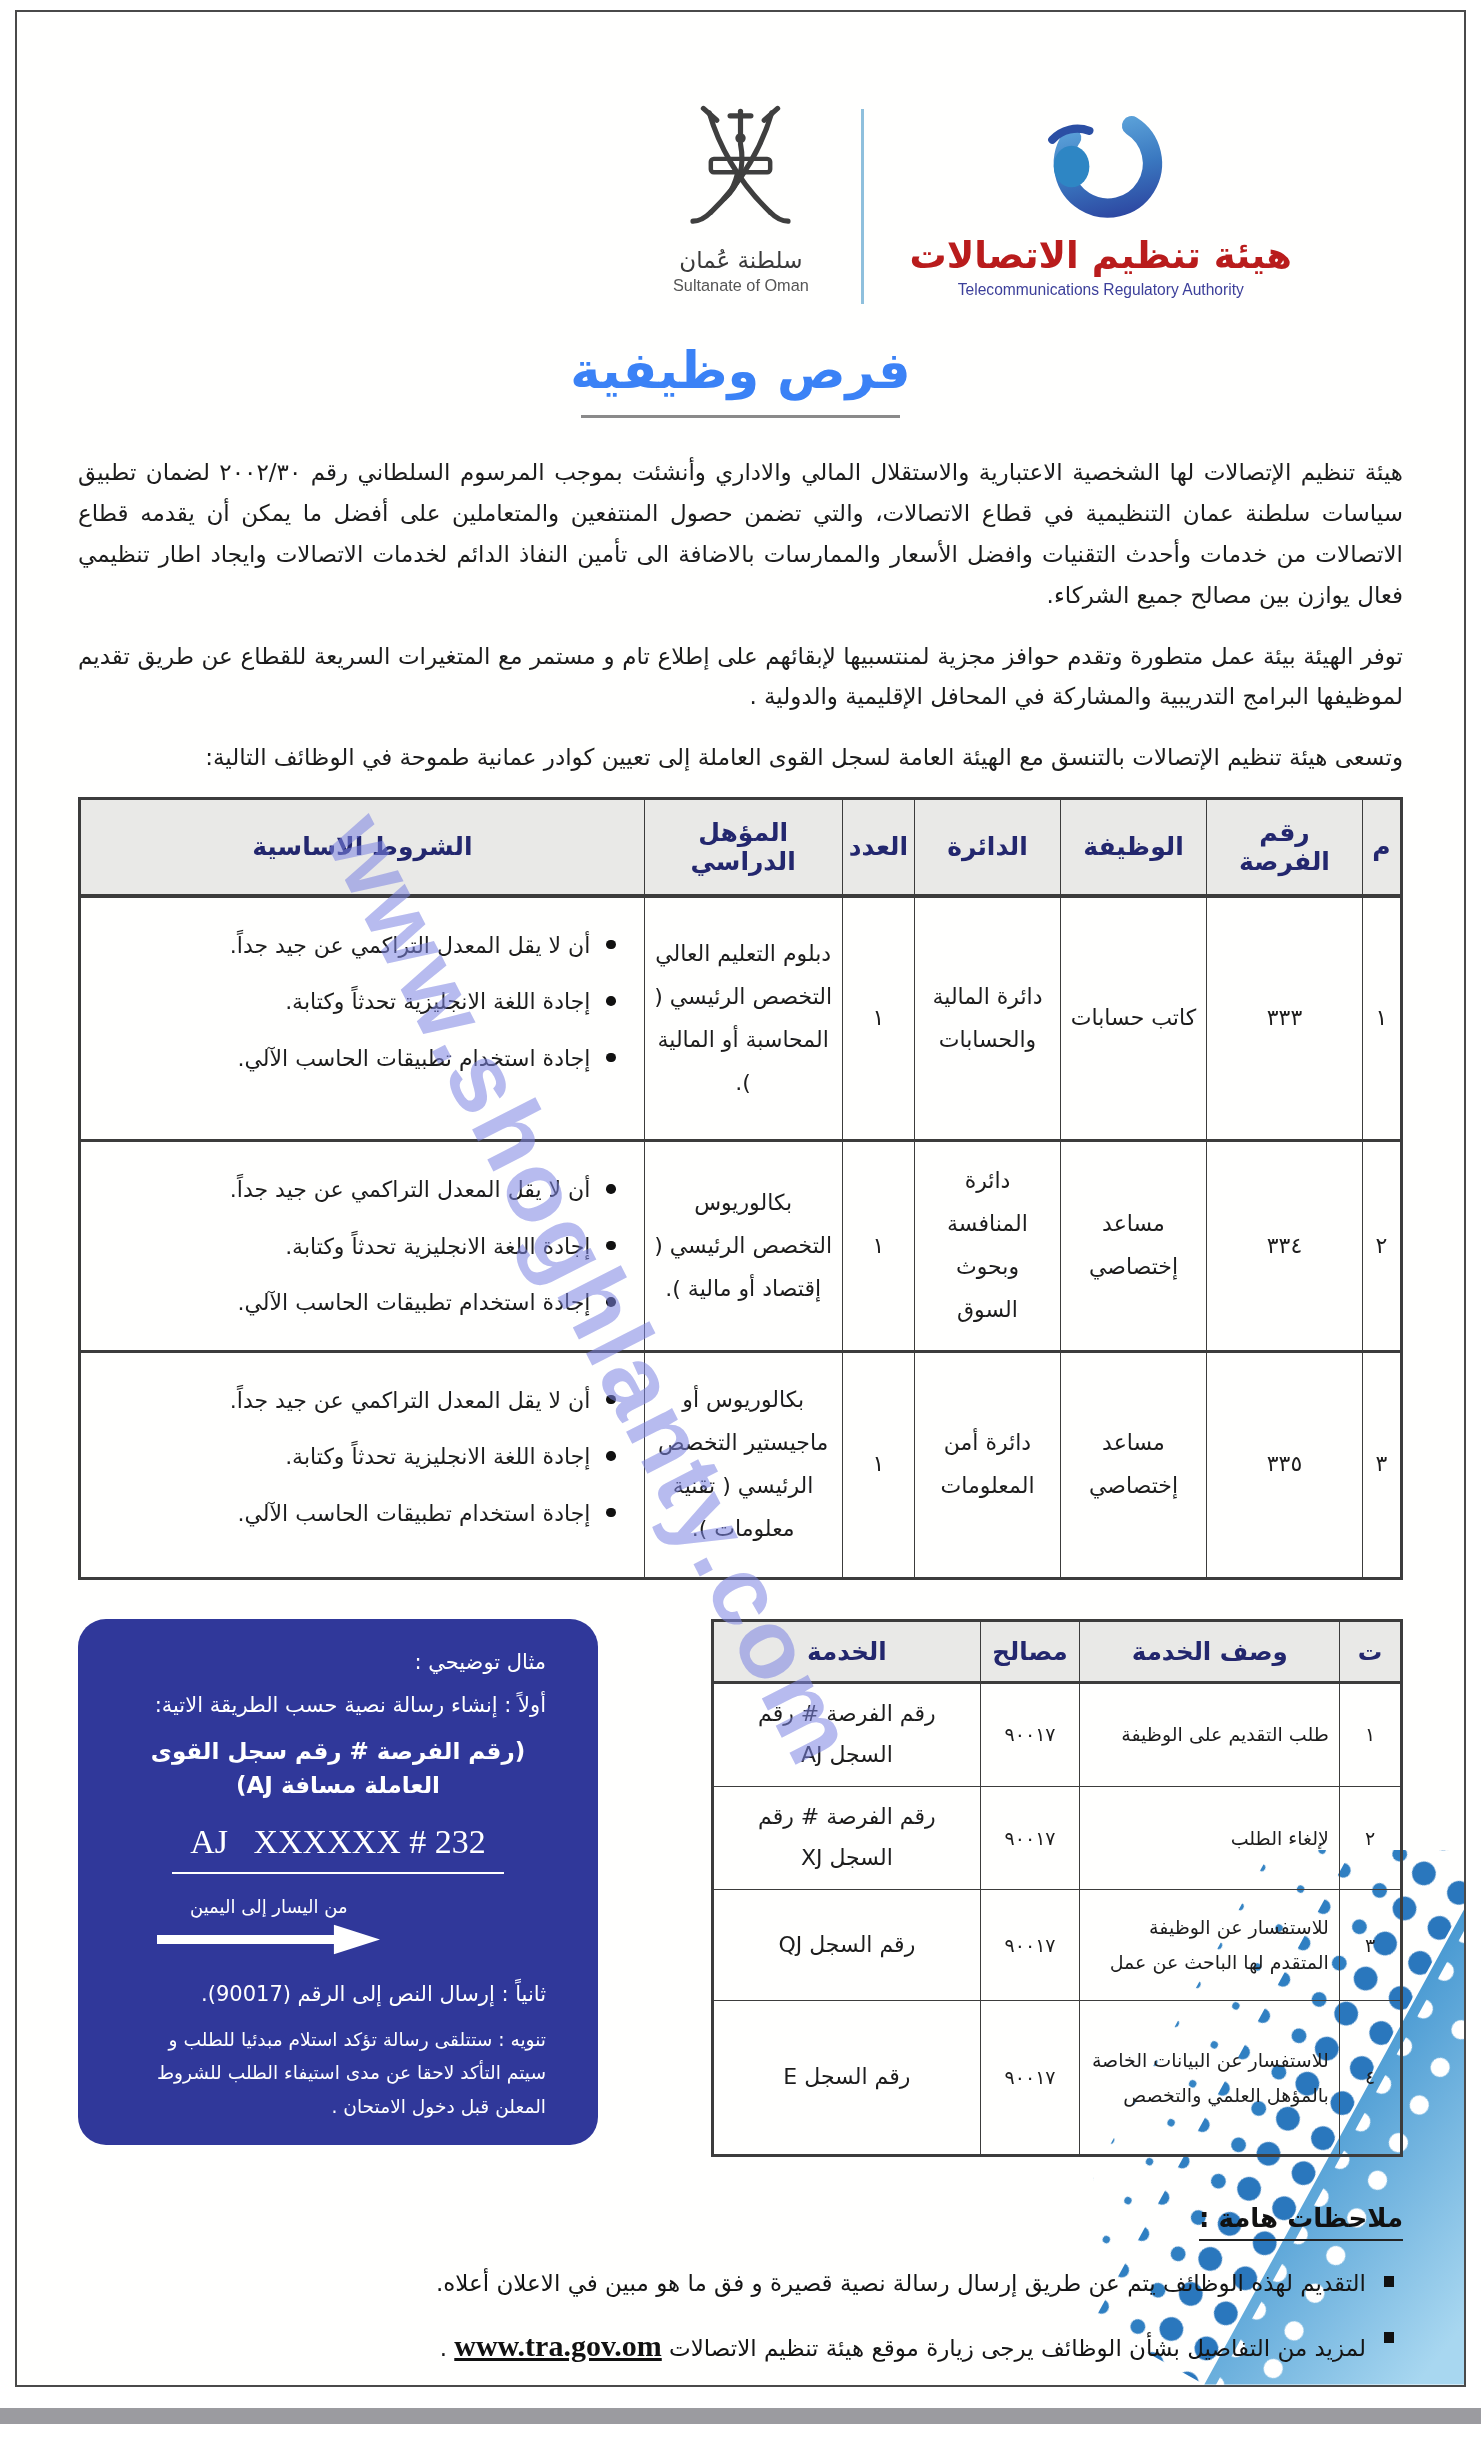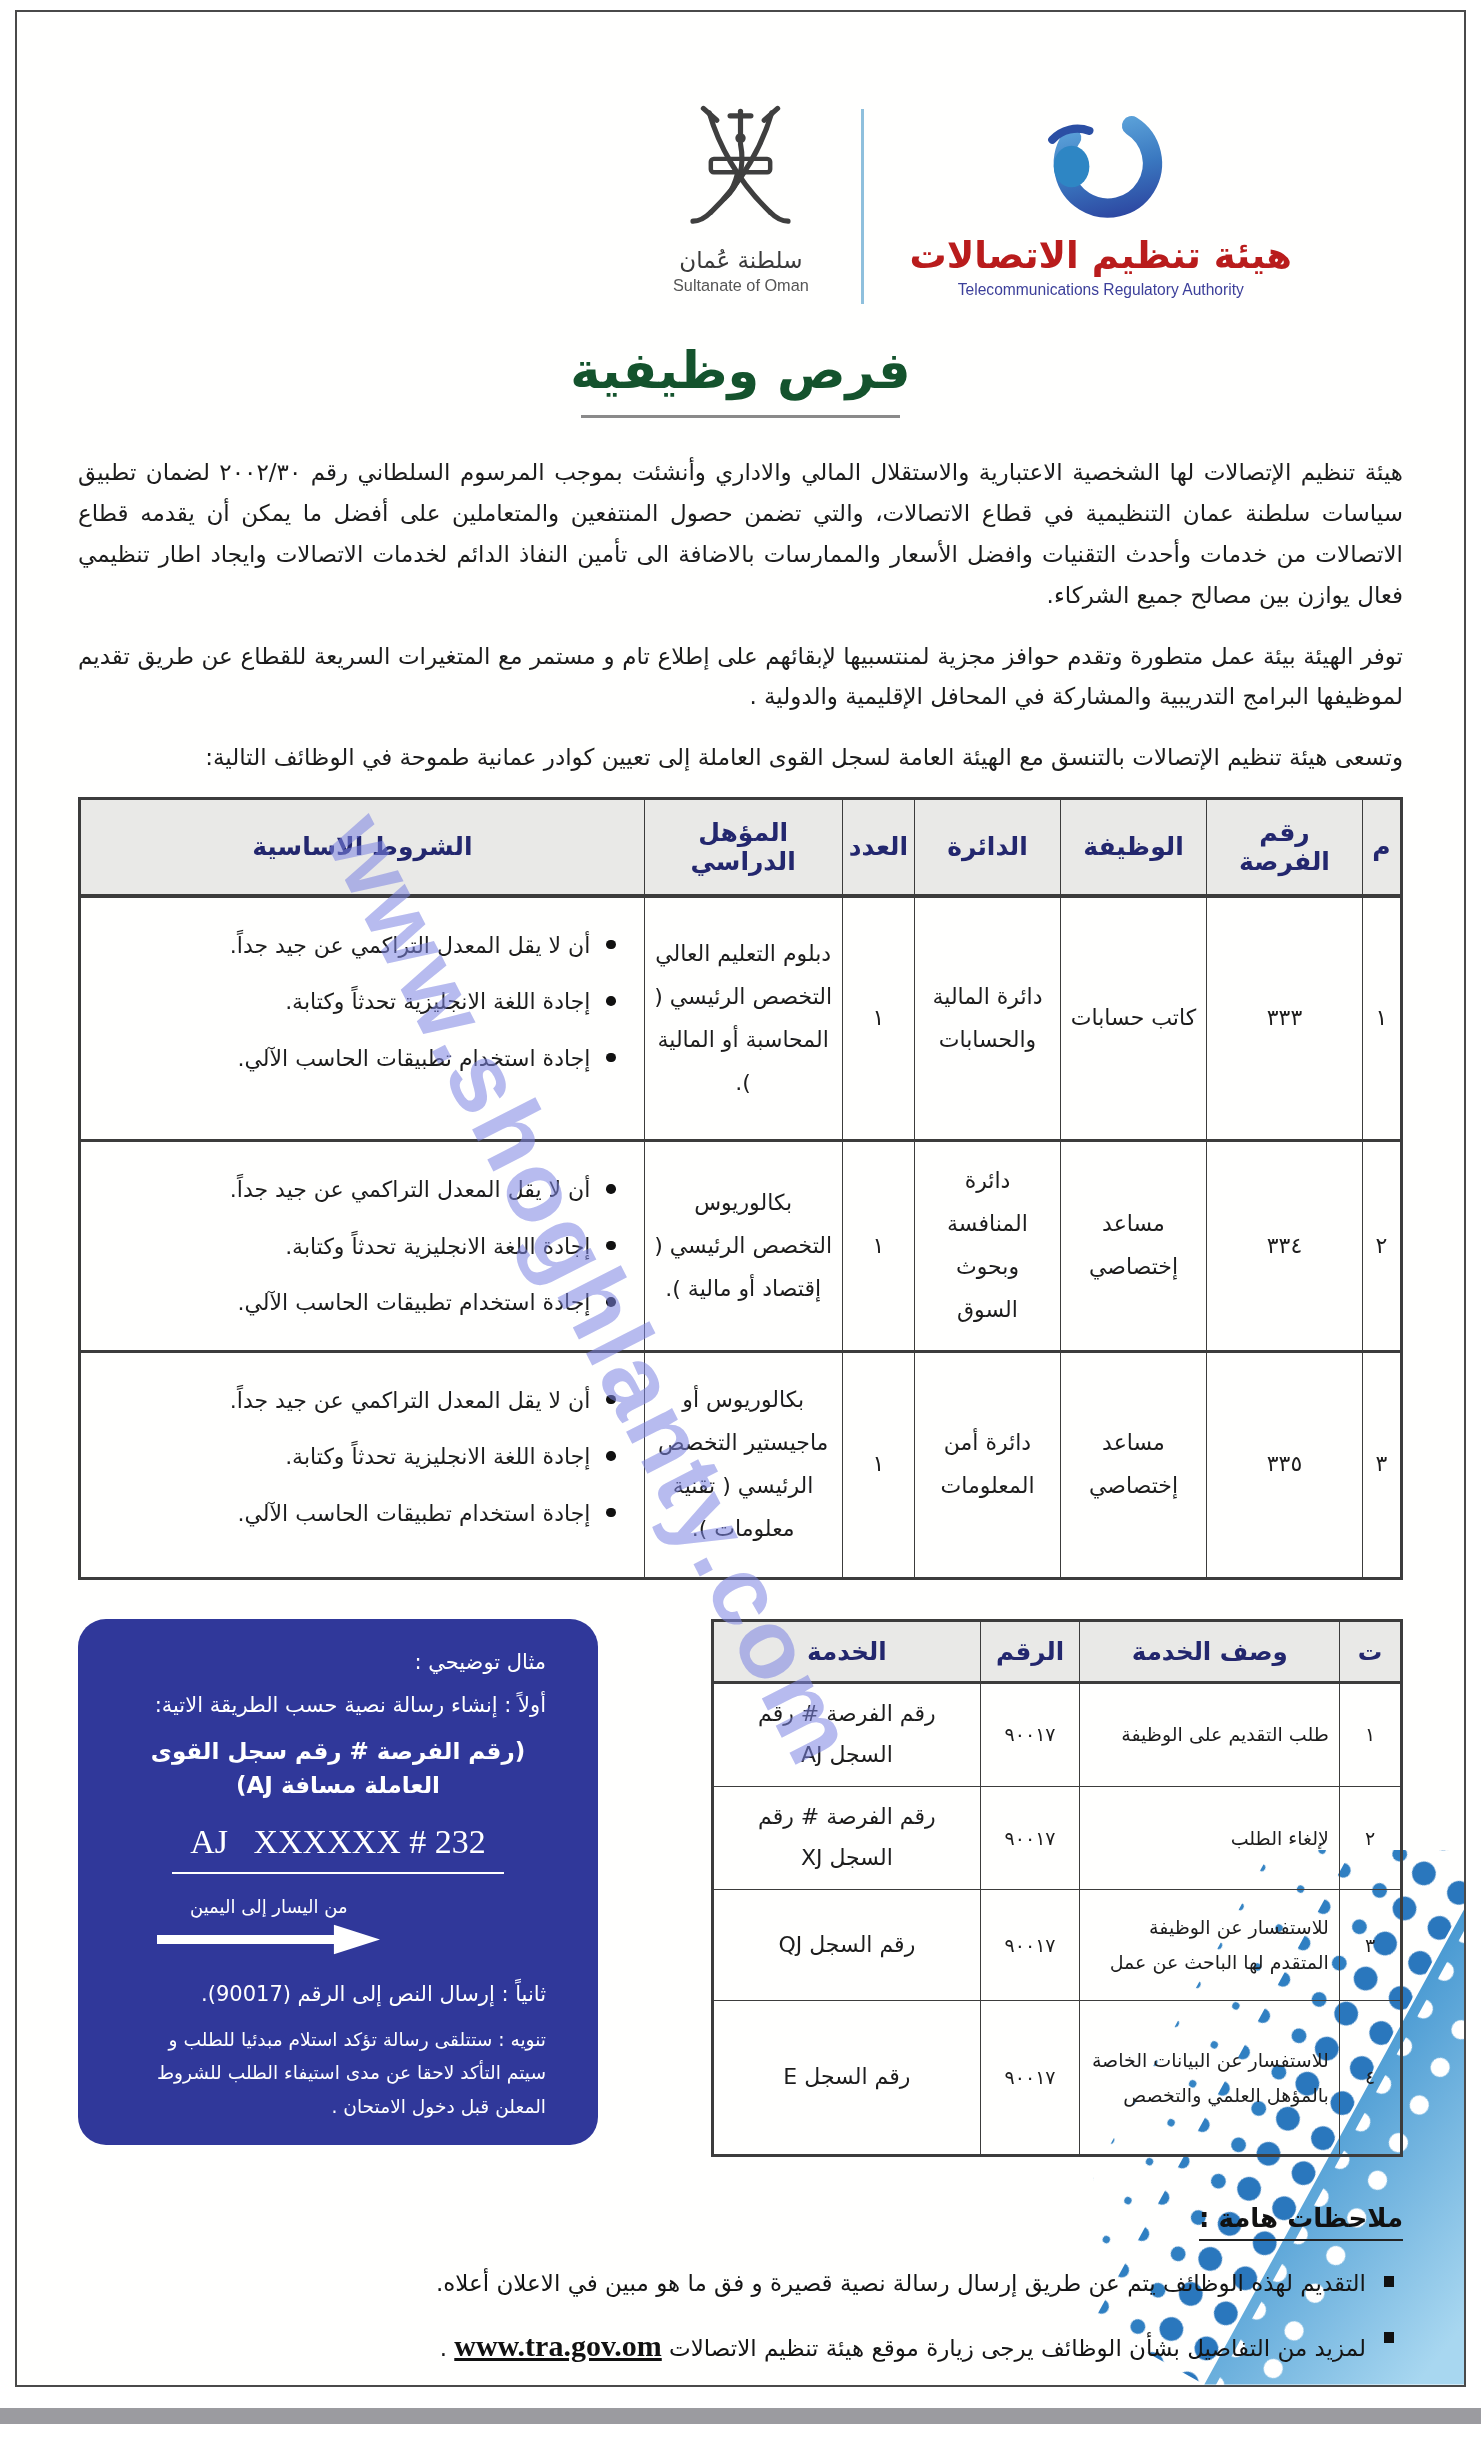--- a/index.html
+++ b/index.html
@@ -15,21 +15,21 @@
   .header{display:flex;align-items:flex-start;padding:86px 111px 0 0;gap:46px;}
   .logo-block{display:flex;flex-direction:column;align-items:center;}
   .tra-ar{font-size:37px;font-weight:bold;color:#b91c1c;margin-top:1.5px;}
   .tra-en{font-size:15.6px;color:#3c3f9a;margin-top:4.5px;font-family:"Liberation Sans",sans-serif;direction:ltr;}
   .hdr-divider{width:2.2px;height:195px;background:#8fc0dd;margin-top:10.4px;}
   .emblem-ar{font-size:23px;color:#3a3a3a;margin-top:7.4px;}
   .emblem-en{font-size:16.3px;color:#555;margin-top:3px;font-family:"Liberation Sans",sans-serif;direction:ltr;}
 
   
   .title-wrap{text-align:center;margin-top:37px;}
-  .title{font-size:51px;font-weight:bold;color:#14532d;}
+  .title{font-size:51px;font-weight:bold;color:#3b82f6;}
   .title-underline{width:319px;height:3.7px;background:#8a8a8a;margin:15px auto 0;}
 
   
   .intro{margin-top:34px;font-size:23px;line-height:1.78;color:#1c1c1c;text-align:justify;}
   .intro p{margin:0 0 19.3px;}
 
   
   table.jobs{width:100%;border-collapse:collapse;margin-top:19.3px;border:3px solid #3c3c3c;}
   .jobs th{background:#e9e9e7;color:#23276e;font-size:25px;font-weight:bold;
            padding:18px 6px;border:1.5px solid #3c3c3c;border-bottom:4.5px solid #3c3c3c;}
@@ -244,21 +244,21 @@
         </tr>
       </tbody>
     </table>
 
     <div class="lower">
       <table class="sms">
         <thead>
           <tr>
             <th>ت</th>
             <th>وصف الخدمة</th>
-            <th>الرقم</th>
+            <th>مصالح</th>
             <th>الخدمة</th>
           </tr>
         </thead>
         <tbody>
           <tr class="s1">
             <td class="n">١</td>
             <td class="desc">طلب التقديم على الوظيفة</td>
             <td class="num">٩٠٠١٧</td>
             <td class="svc">رقم الفرصة # رقم السجل AJ</td>
           </tr>

